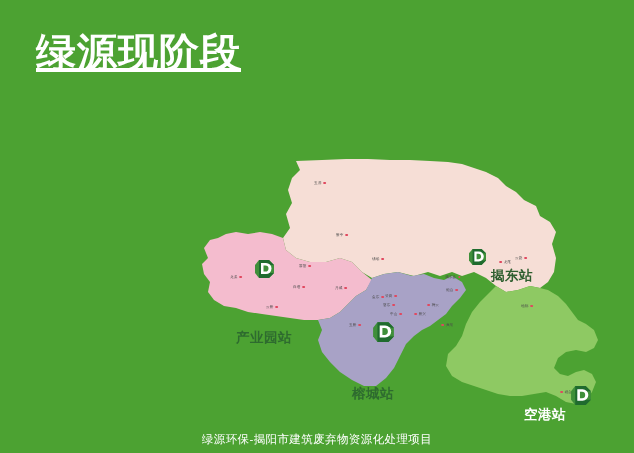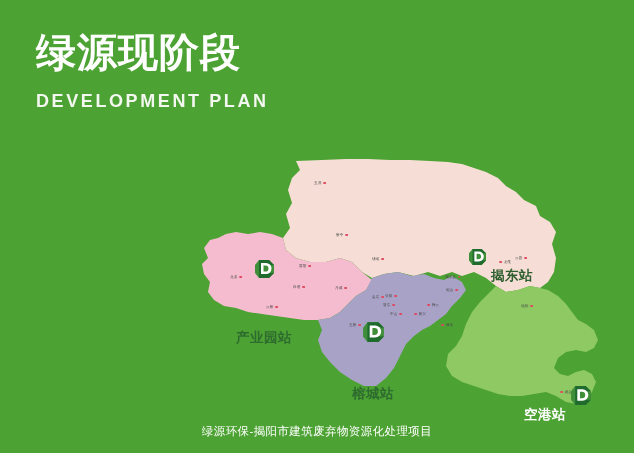--- a/index.html
+++ b/index.html
@@ -25,20 +25,21 @@
     top: 30px;
     z-index: 40;
   }
   .title-line {
     font-size: 40px;
     line-height: 45px;
     font-weight: bold;
     color: #ffffff;
     letter-spacing: 1px;
     white-space: nowrap;
+    text-decoration: underline;
   }
   #subtitle {
     margin-top: 16px;
     font-size: 18px;
     font-weight: bold;
     color: #f2f7ef;
     letter-spacing: 2.6px;
     white-space: nowrap;
   }
 
@@ -93,21 +94,21 @@
     background: #e0485f;
     flex: none;
   }
   .town.flip { flex-direction: row-reverse; }
 
   
   #caption {
     position: absolute;
     left: 0;
     right: 0;
-    bottom: 12px;
+    bottom: 4px;
     z-index: 45;
     text-align: center;
     color: #ffffff;
   }
   #caption .cap-line {
     font-size: 11.5px;
     line-height: 19px;
     letter-spacing: 0.4px;
   }
 </style>
@@ -257,21 +258,21 @@
       <svg width="17" height="19" viewBox="0 0 19 21">
         <polygon points="4,2 14,2 19,7 19,15 14,20 4,20 0,15 0,7" fill="#3f8f3a"></polygon>
         <polygon points="4,2 14,2 19,7 14,7 14,15 19,15 14,20 4,20" fill="#1f6b2e"></polygon>
         <path d="M6,5 L11,5 A5,5 0 0 1 11,16 L6,16 Z" fill="#ffffff"></path>
         <path d="M8.5,7.4 L10.4,7.4 A3,3 0 0 1 10.4,13.6 L8.5,13.6 Z" fill="#3f8f3a"></path>
       </svg>
     </span>
     <span class="st-name" style="color:#2e5e2e;">揭东站</span>
   </div>
 
-  <div class="station" style="left:352px;top:320px;flex-direction:column;gap:2px;align-items:center;">
+  <div class="station" style="left:352px;top:320px;flex-direction:column;gap:2px;align-items:flex-end;">
     <span class="logo">
       <svg width="21" height="23" viewBox="0 0 19 21">
         <polygon points="4,2 14,2 19,7 19,15 14,20 4,20 0,15 0,7" fill="#3f8f3a"></polygon>
         <polygon points="4,2 14,2 19,7 14,7 14,15 19,15 14,20 4,20" fill="#1f6b2e"></polygon>
         <path d="M6,5 L11,5 A5,5 0 0 1 11,16 L6,16 Z" fill="#ffffff"></path>
         <path d="M8.5,7.4 L10.4,7.4 A3,3 0 0 1 10.4,13.6 L8.5,13.6 Z" fill="#3f8f3a"></path>
       </svg>
     </span>
     <span class="st-name" style="color:#2e6b2f;">榕城站</span>
   </div>
@@ -283,20 +284,19 @@
         <polygon points="4,2 14,2 19,7 19,15 14,20 4,20 0,15 0,7" fill="#3f8f3a"></polygon>
         <polygon points="4,2 14,2 19,7 14,7 14,15 19,15 14,20 4,20" fill="#1f6b2e"></polygon>
         <path d="M6,5 L11,5 A5,5 0 0 1 11,16 L6,16 Z" fill="#ffffff"></path>
         <path d="M8.5,7.4 L10.4,7.4 A3,3 0 0 1 10.4,13.6 L8.5,13.6 Z" fill="#3f8f3a"></path>
       </svg>
     </span>
   </div>
 
   <div id="heading">
     <div class="title-line">绿源现阶段</div>
-    <div id="subtitle">DEVELOPMENT PLAN</div>
   </div>
 
   <div id="caption">
     <div class="cap-line">绿源环保-揭阳市建筑废弃物资源化处理项目</div>
   </div>
 
 </div>
 
 </body></html>

